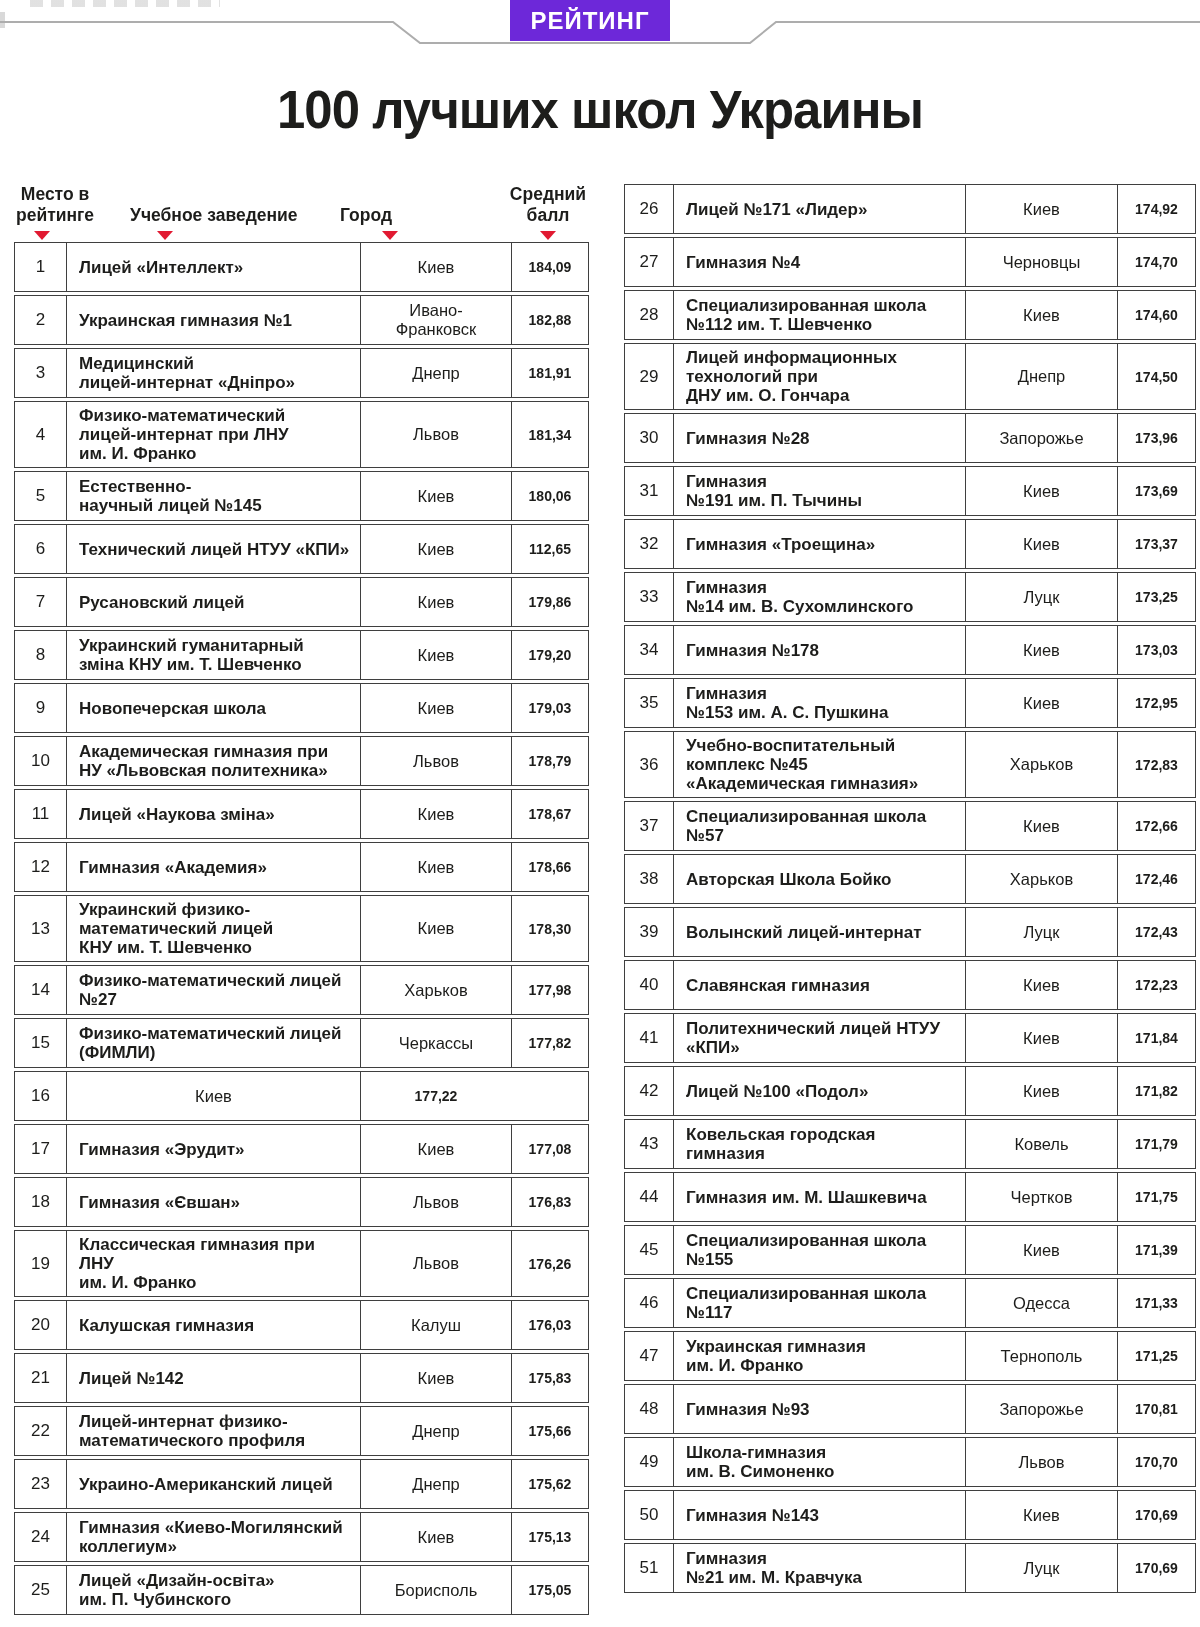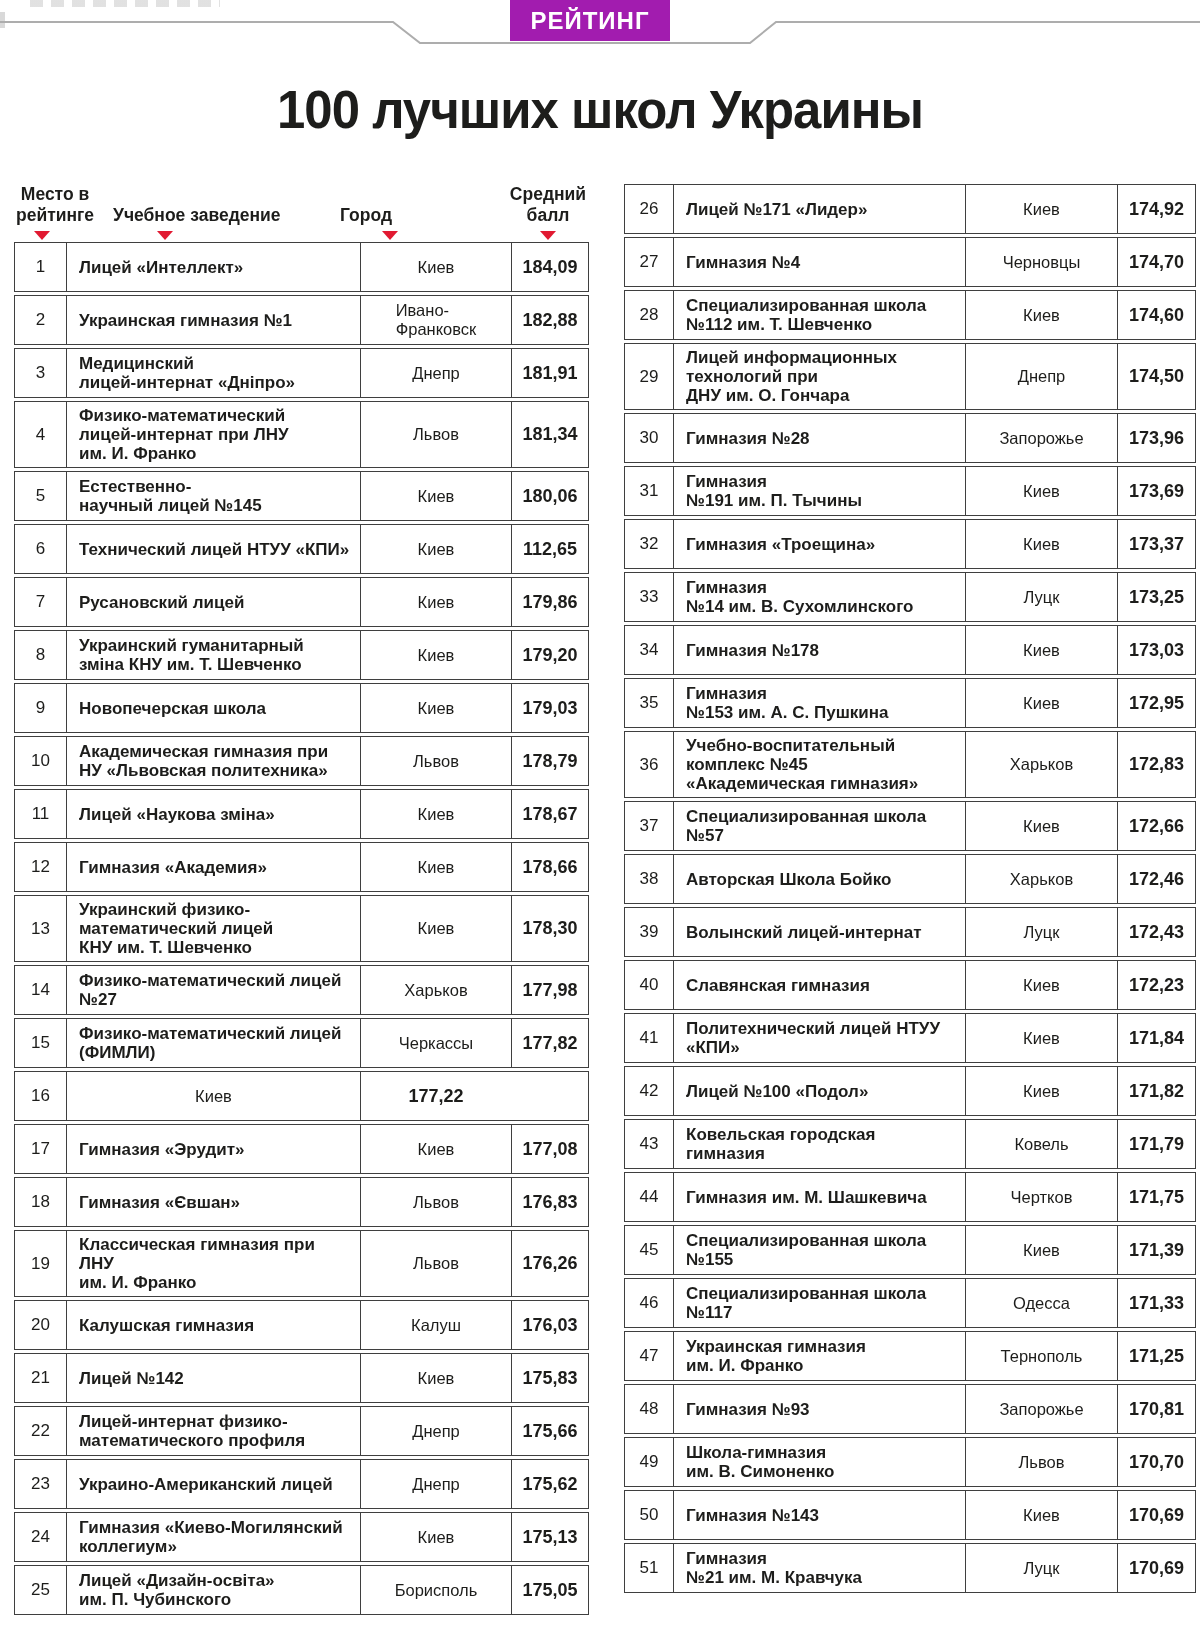--- a/index.html
+++ b/index.html
@@ -21,21 +21,21 @@
       #dedede 0 13px, transparent 13px 21px);
     opacity: .9;
   }
   .masthead-remnant2 {
     position: absolute; left: 0; top: 12px; width: 5px; height: 16px;
     background: #d9d9d9;
   }
   .top-line { position: absolute; left: 0; top: 0; }
   .rating-badge {
     position: absolute; left: 510px; top: 0; width: 160px; height: 41px;
-    background: #a21caf;
+    background: #6d28d9;
     display: flex; align-items: center; justify-content: center;
     color: #ffffff; font-weight: bold; font-size: 24px; letter-spacing: 1px;
   }
 
   
   .page-title {
     margin: 32px 0 0 0;
     text-align: center;
     font-size: 53px;
     line-height: 56px;
@@ -54,21 +54,21 @@
   .col-right { width: 572px; margin-left: 23px; padding-top: 20px; padding-left: 12px; }
 
   
   .lheader { position: relative; height: 78px; }
   .hlabel {
     position: absolute; bottom: 16px;
     font-size: 17.5px; line-height: 21px; font-weight: bold;
     white-space: pre-line;
   }
   .h-rank   { left: 2px;   text-align: center; }
-  .h-school { left: 99px; }
+  .h-school { left: 116px; }
   .h-city   { left: 326px; width: 100px; text-align: left; }
   .h-score  { left: 484px; width: 100px; text-align: center; }
   .tri {
     position: absolute; bottom: 2px;
     width: 0; height: 0;
     border-left: 8px solid transparent;
     border-right: 8px solid transparent;
     border-top: 9px solid #e11a32;
   }
   .t-rank   { left: 20px; }
@@ -103,30 +103,30 @@
     text-align: left;
     font-weight: bold;
     font-size: 17px;
     line-height: 19px;
     padding-left: 12px;
     padding-right: 8px;
   }
   .cell.city {
     border-left: 1.5px solid #3f3f3f;
     justify-content: center;
-    text-align: left;
+    text-align: center;
     font-size: 16.5px;
     line-height: 19px;
   }
   .cell.score {
     border-left: 1.5px solid #3f3f3f;
     justify-content: center;
     text-align: center;
     font-weight: bold;
-    font-size: 18px;
+    font-size: 14px;
   }
 </style>
 </head>
 <body>
 
 <div class="top-zone">
   <div class="masthead-remnant"></div>
   <div class="masthead-remnant2"></div>
   <svg class="top-line" width="1200" height="50">
     <path d="M0 22 H393 L420 43 H750 L776 22 H1200" fill="none" stroke="#adadad" stroke-width="2"></path>

